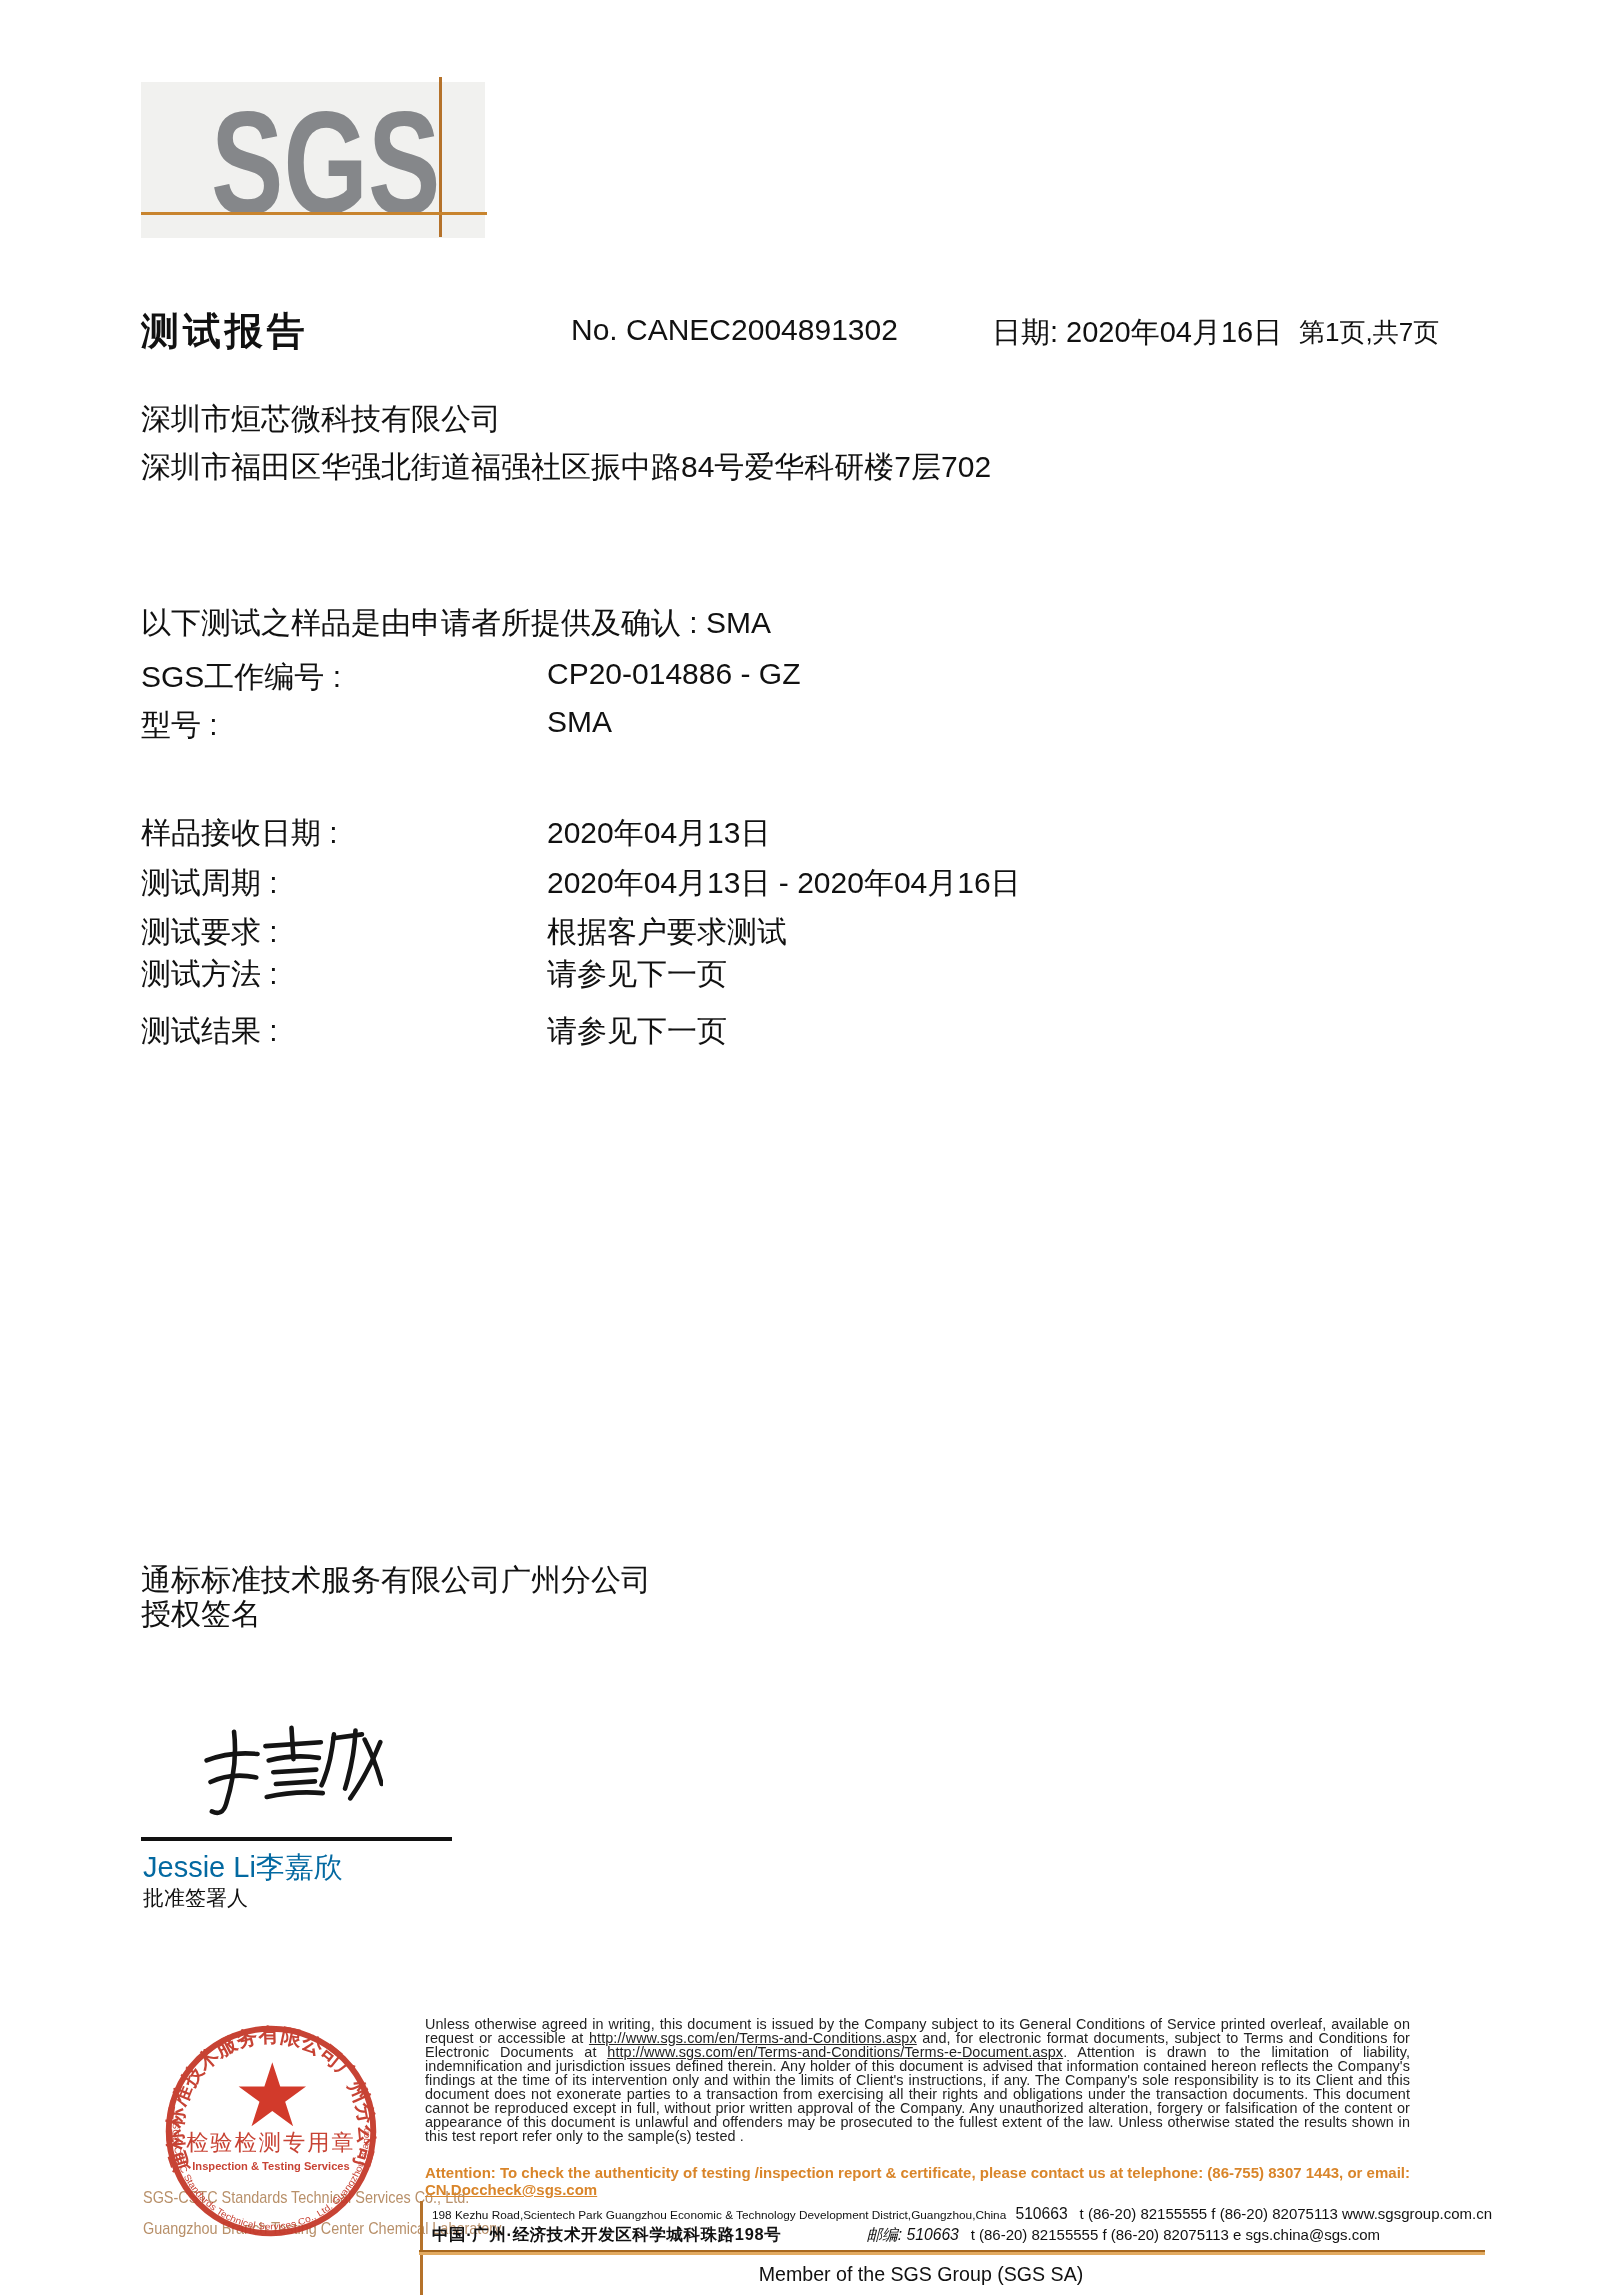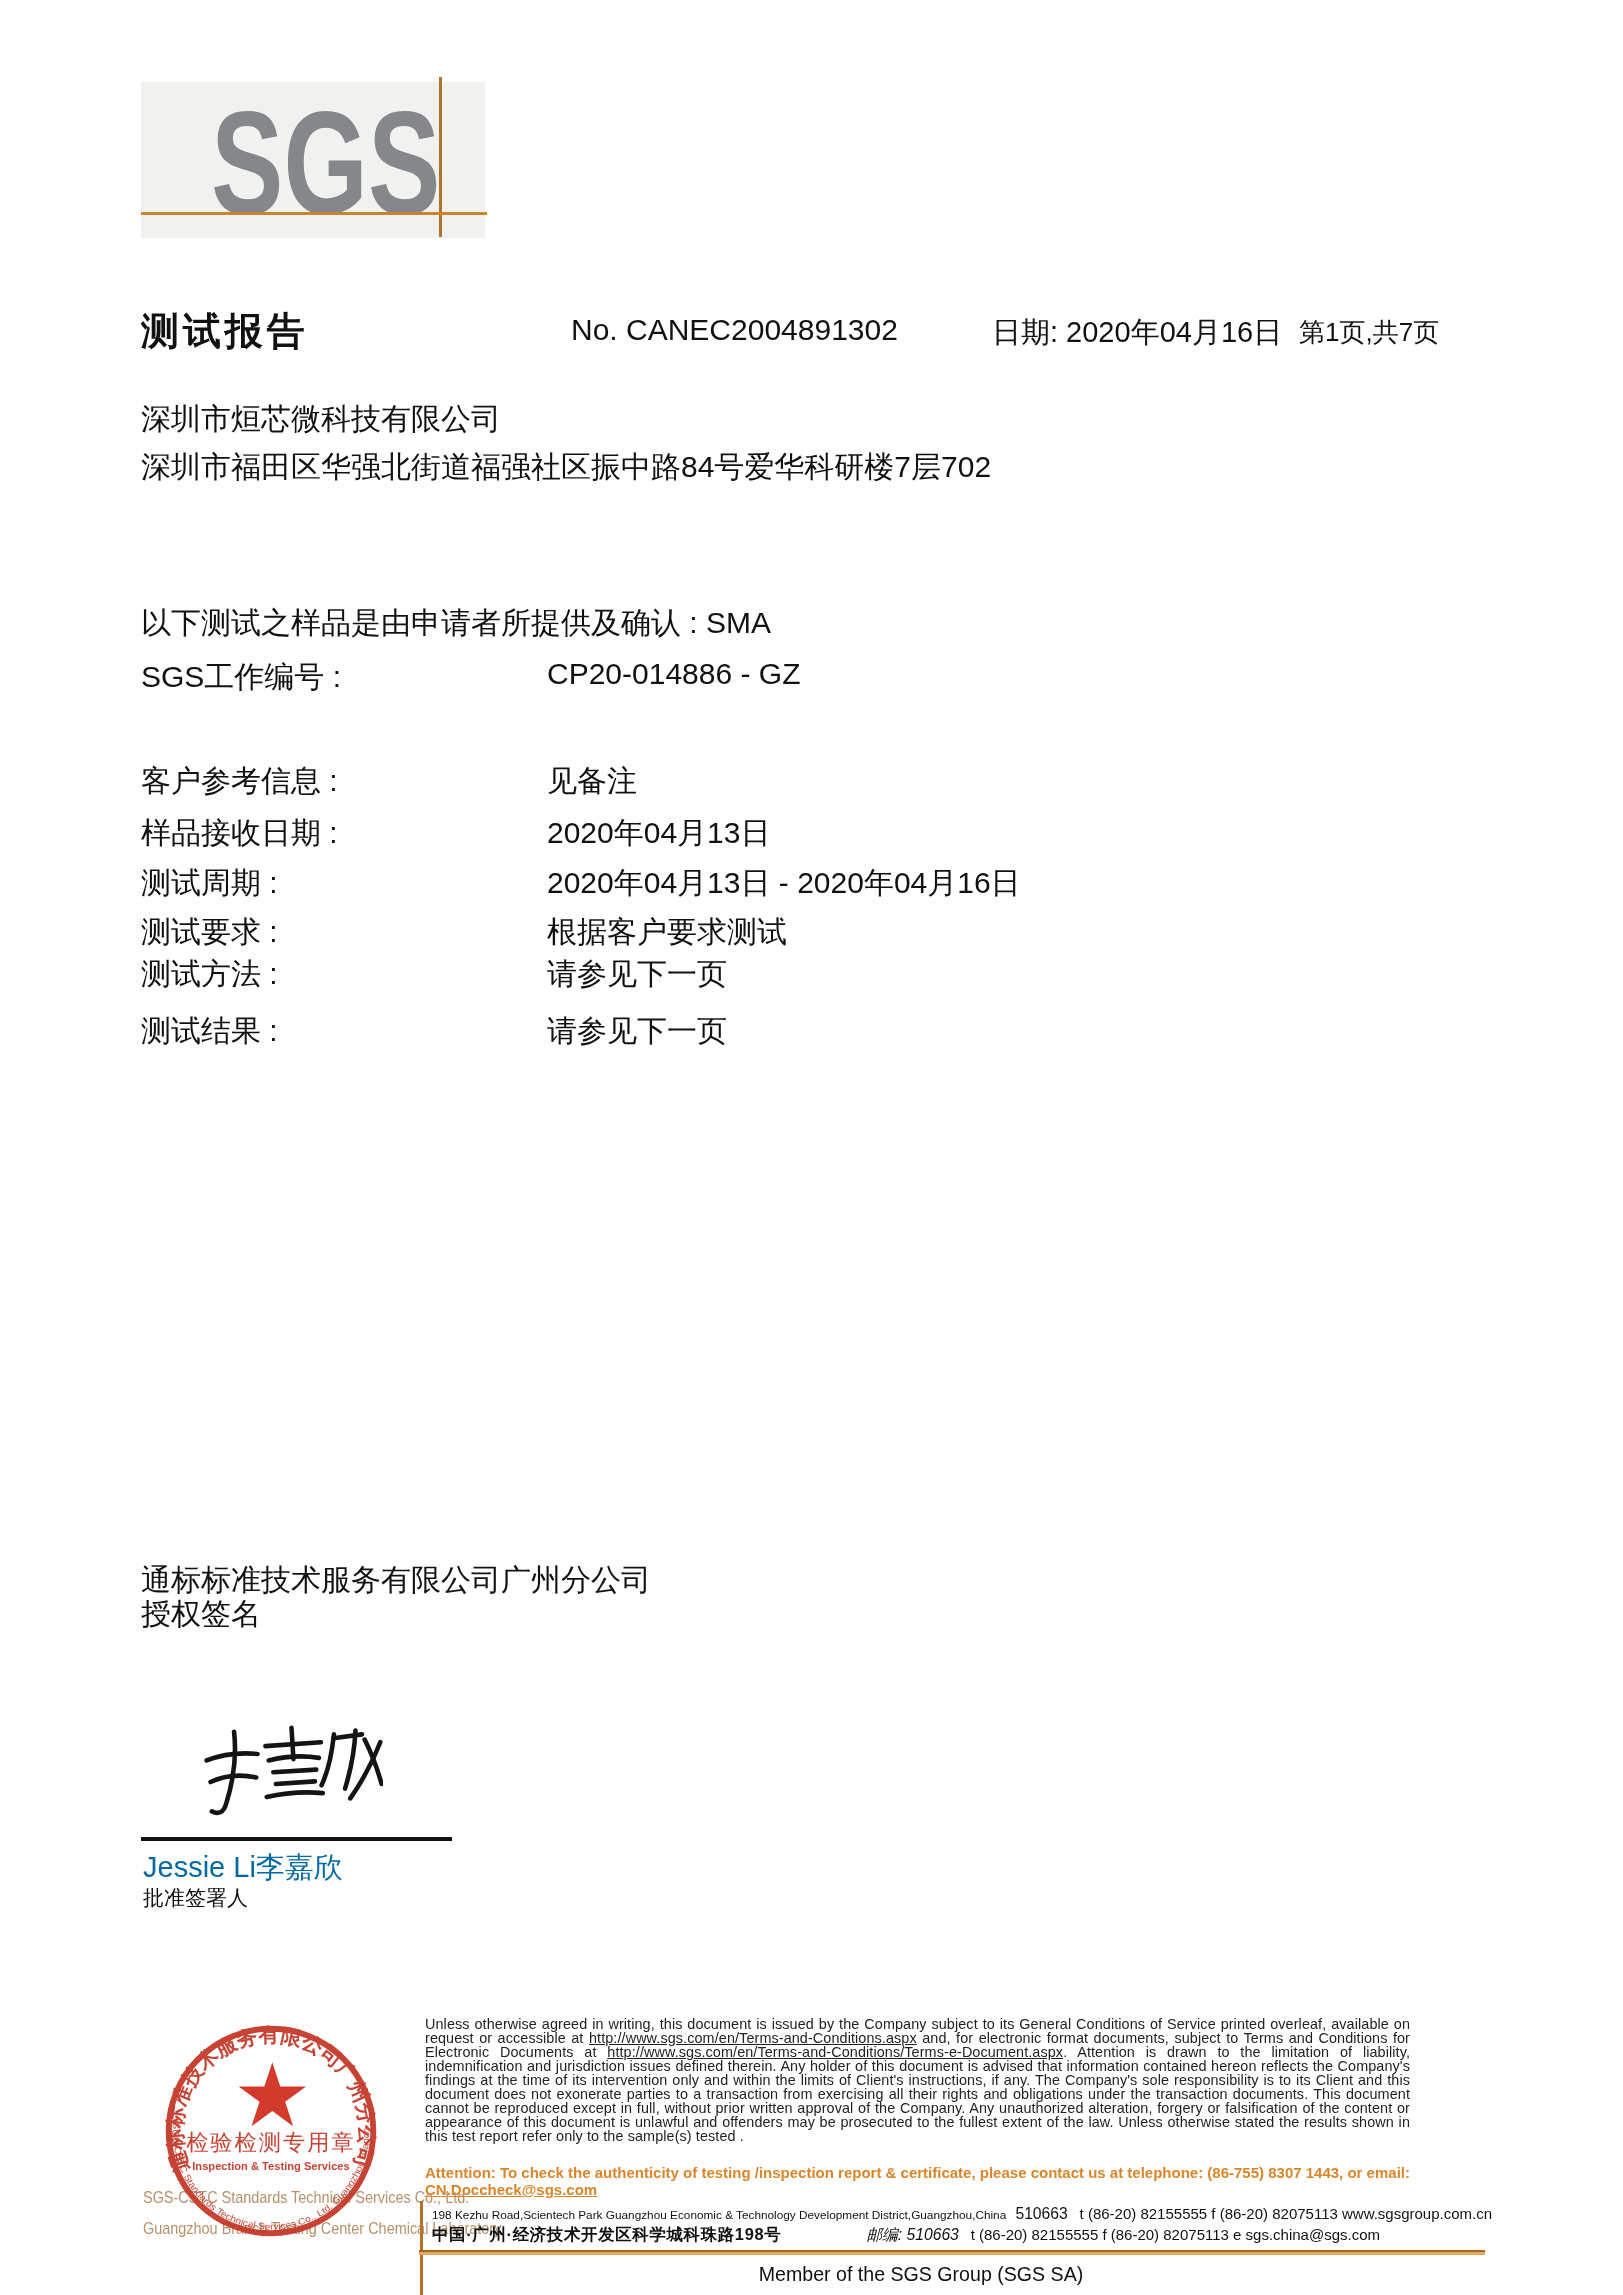--- a/index.html
+++ b/index.html
@@ -80,23 +80,23 @@
 
   <div class="abs addr-line" style="top:399px">深圳市烜芯微科技有限公司</div>
   <div class="abs addr-line" style="top:447px">深圳市福田区华强北街道福强社区振中路84号爱华科研楼7层702</div>
 
   <div class="abs intro-line">以下测试之样品是由申请者所提供及确认 : SMA</div>
 
   <div class="abs info-row" style="top:657px">
     <span class="lbl">SGS工作编号 :</span>
     <span class="val">CP20-014886 - GZ</span>
   </div>
-  <div class="abs info-row" style="top:761px">
-    <span class="lbl">客户参考信息 :</span>
-    <span class="val">见备注</span>
+  <div class="abs info-row" style="top:705px">
+    <span class="lbl">型号 :</span>
+    <span class="val">SMA</span>
   </div>
   <div class="abs info-row" style="top:813px">
     <span class="lbl">样品接收日期 :</span>
     <span class="val">2020年04月13日</span>
   </div>
   <div class="abs info-row" style="top:863px">
     <span class="lbl">测试周期 :</span>
     <span class="val">2020年04月13日 - 2020年04月16日</span>
   </div>
   <div class="abs info-row" style="top:912px">

